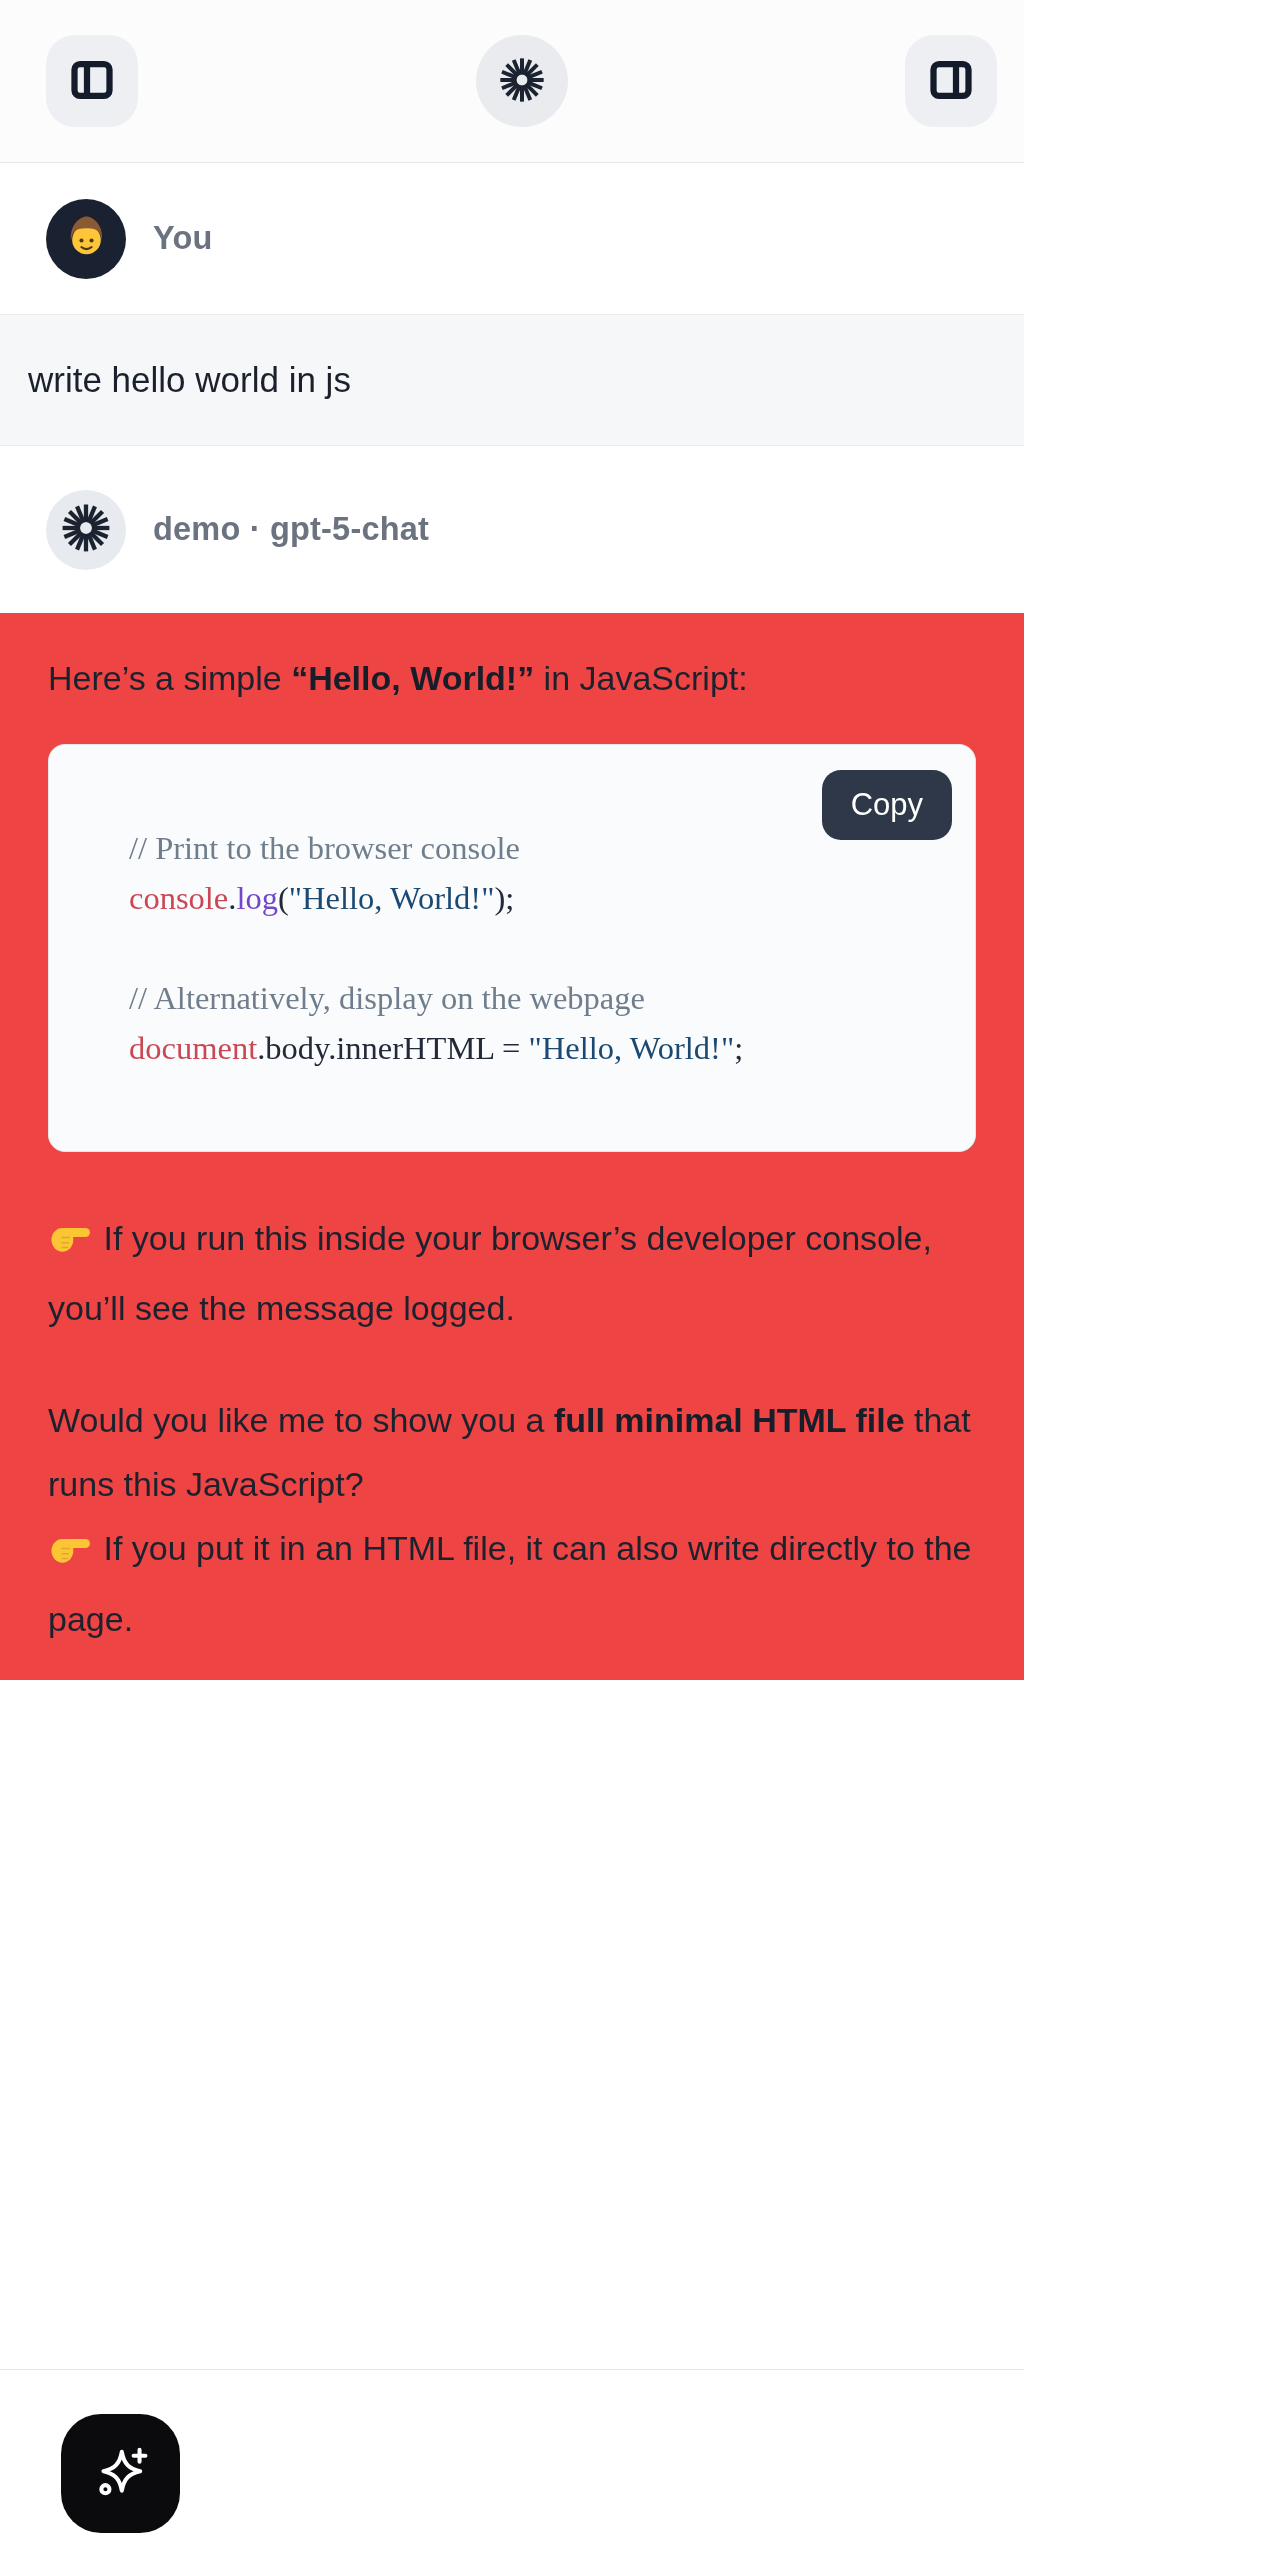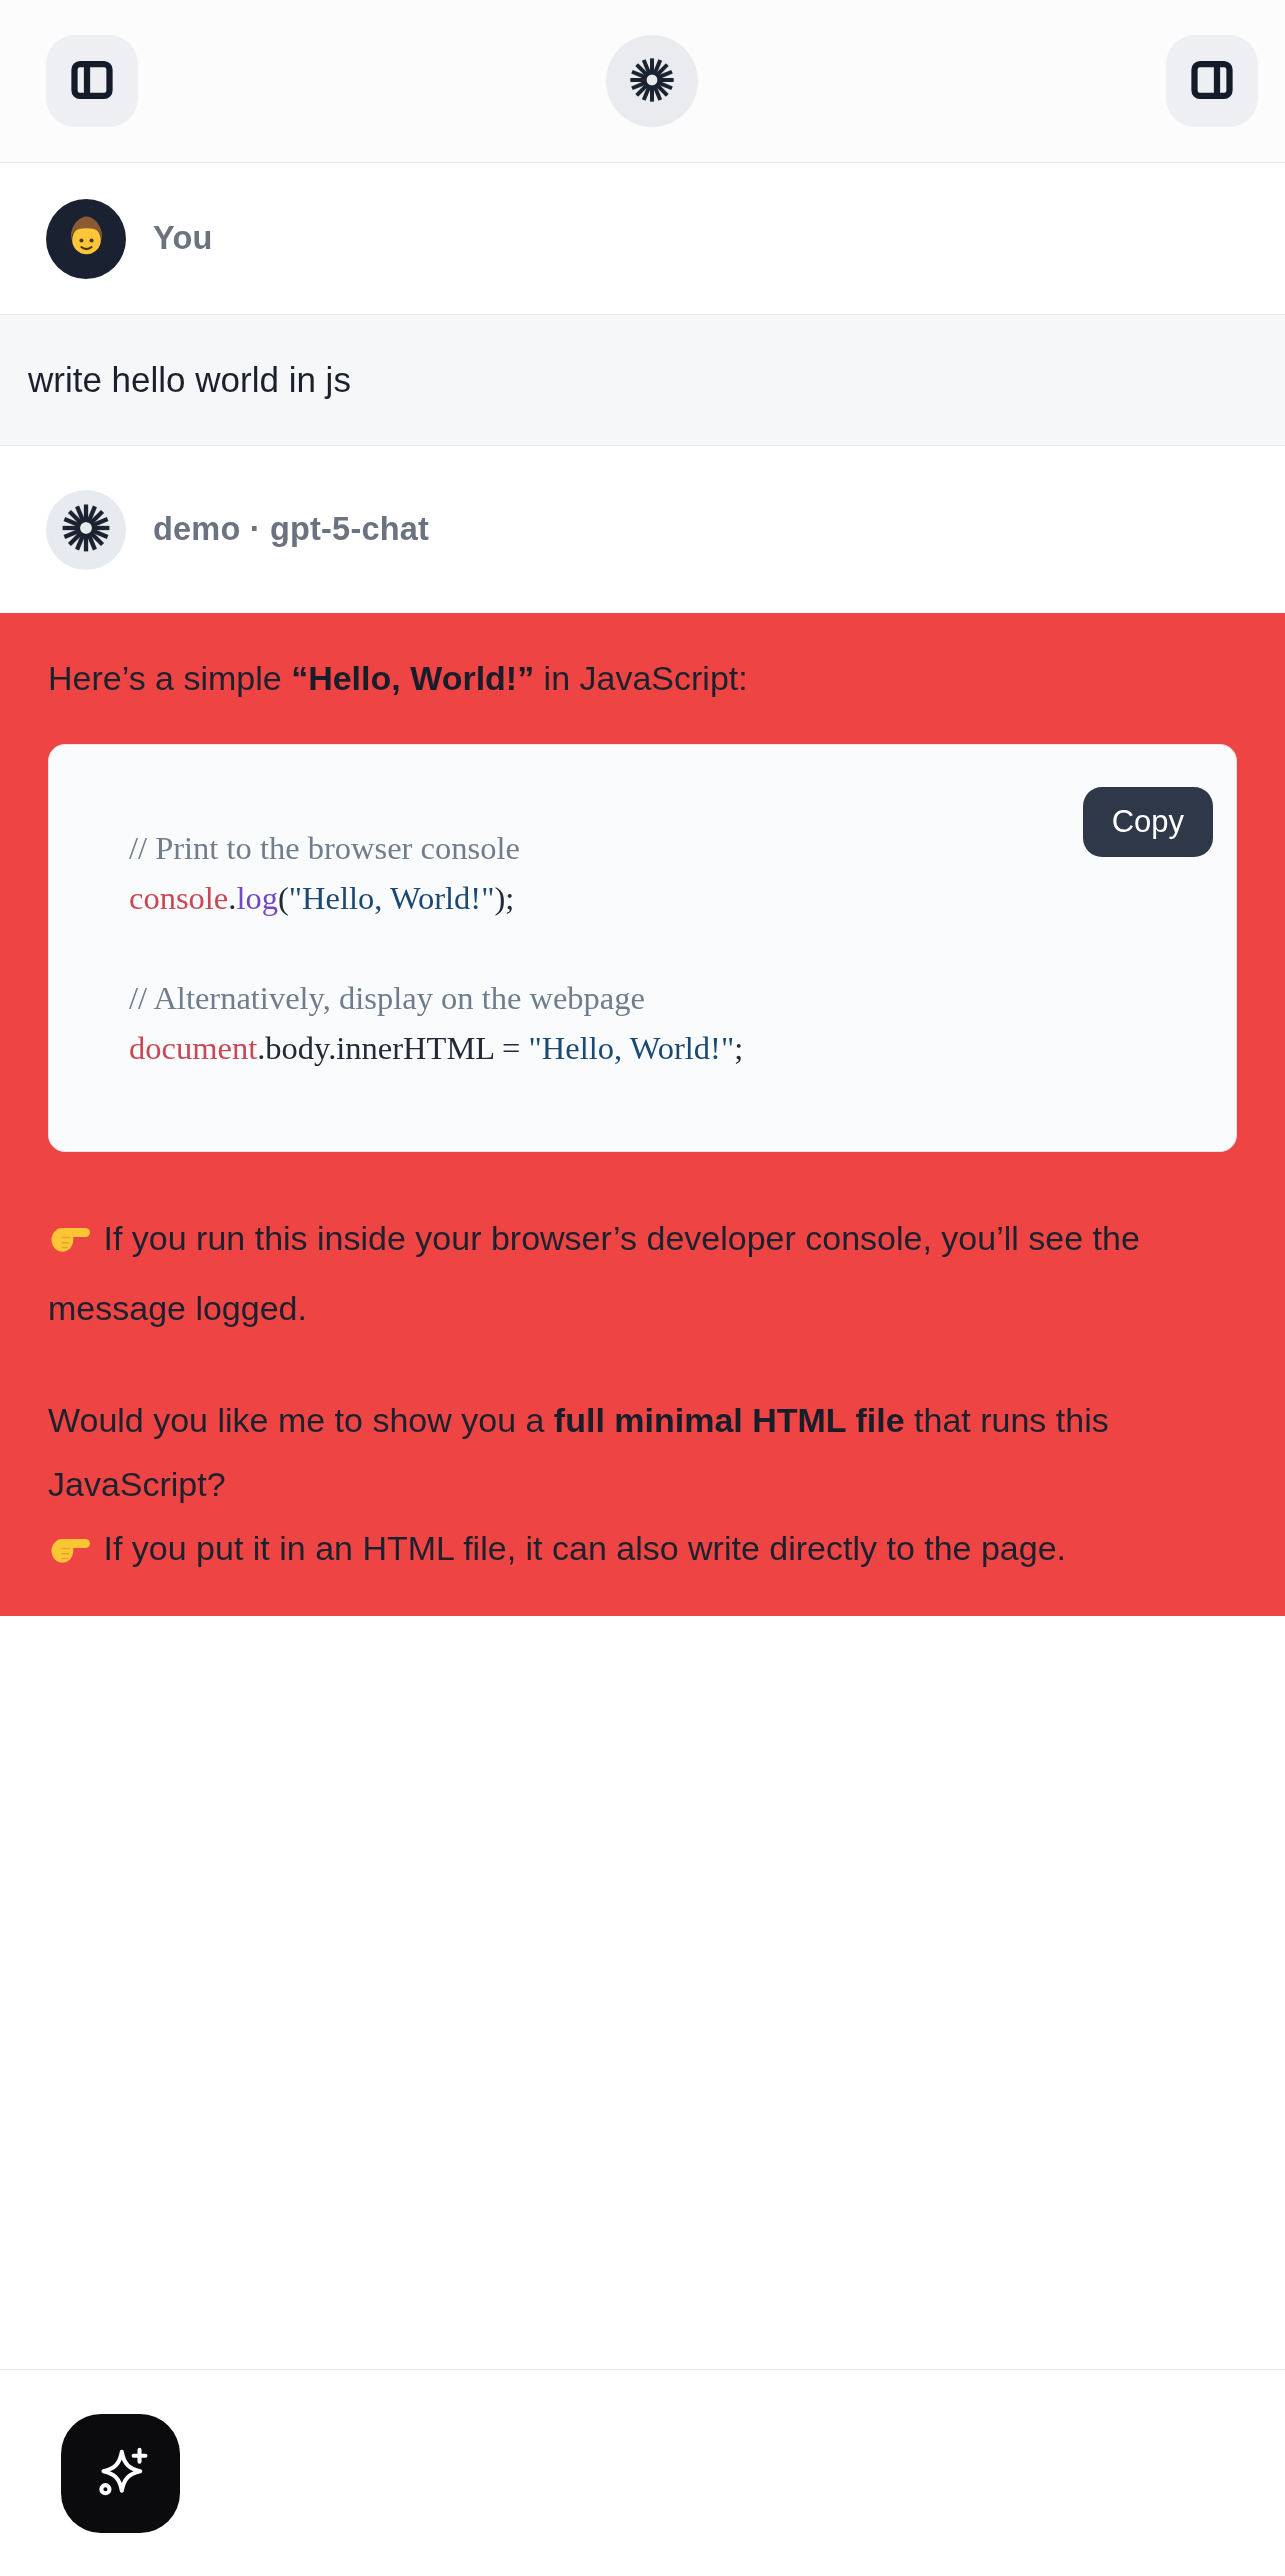--- a/index.html
+++ b/index.html
@@ -3,21 +3,21 @@
 <meta charset="utf-8">
 <style>
   * { margin:0; padding:0; box-sizing:border-box; }
   html,body { width:1285px; height:2576px; }
   body {
     font-family:"Liberation Sans", sans-serif;
     background:#ffffff;
     color:#1c222d;
     overflow:hidden;
   }
-  .app { width:1285px; height:2576px; display:flex; flex-direction:column; }
+  .app { width:1024px; height:2576px; display:flex; flex-direction:column; }
 
   
   .topbar {
     height:163px; flex:0 0 auto;
     background:#fcfcfd;
     border-bottom:1.9px solid #e5e7ea;
     display:flex; align-items:center; justify-content:space-between;
     padding:0 27px 0 46px;
   }
   .iconbtn {
@@ -65,21 +65,21 @@
 
   .code-card {
     position:relative;
     background:#fafbfd;
     border:1.9px solid #e3e6ea;
     border-radius:17px;
     padding:78px 38px 78px 80px;
     margin:0 0 54px 0;
   }
   .copy-btn {
-    position:absolute; top:42px; right:23px;
+    position:absolute; top:25px; right:23px;
     background:#2e3848; color:#ffffff;
     border:none; border-radius:19px; cursor:pointer;
     font-family:"Liberation Sans", sans-serif;
     font-size:31px; padding:13.4px 29px; line-height:1.4;
   }
   .code-lines {
     font-family:Liberation Serif, serif;
     font-size:32.5px; line-height:50px; color:#222a38;
     white-space:pre;
   }

